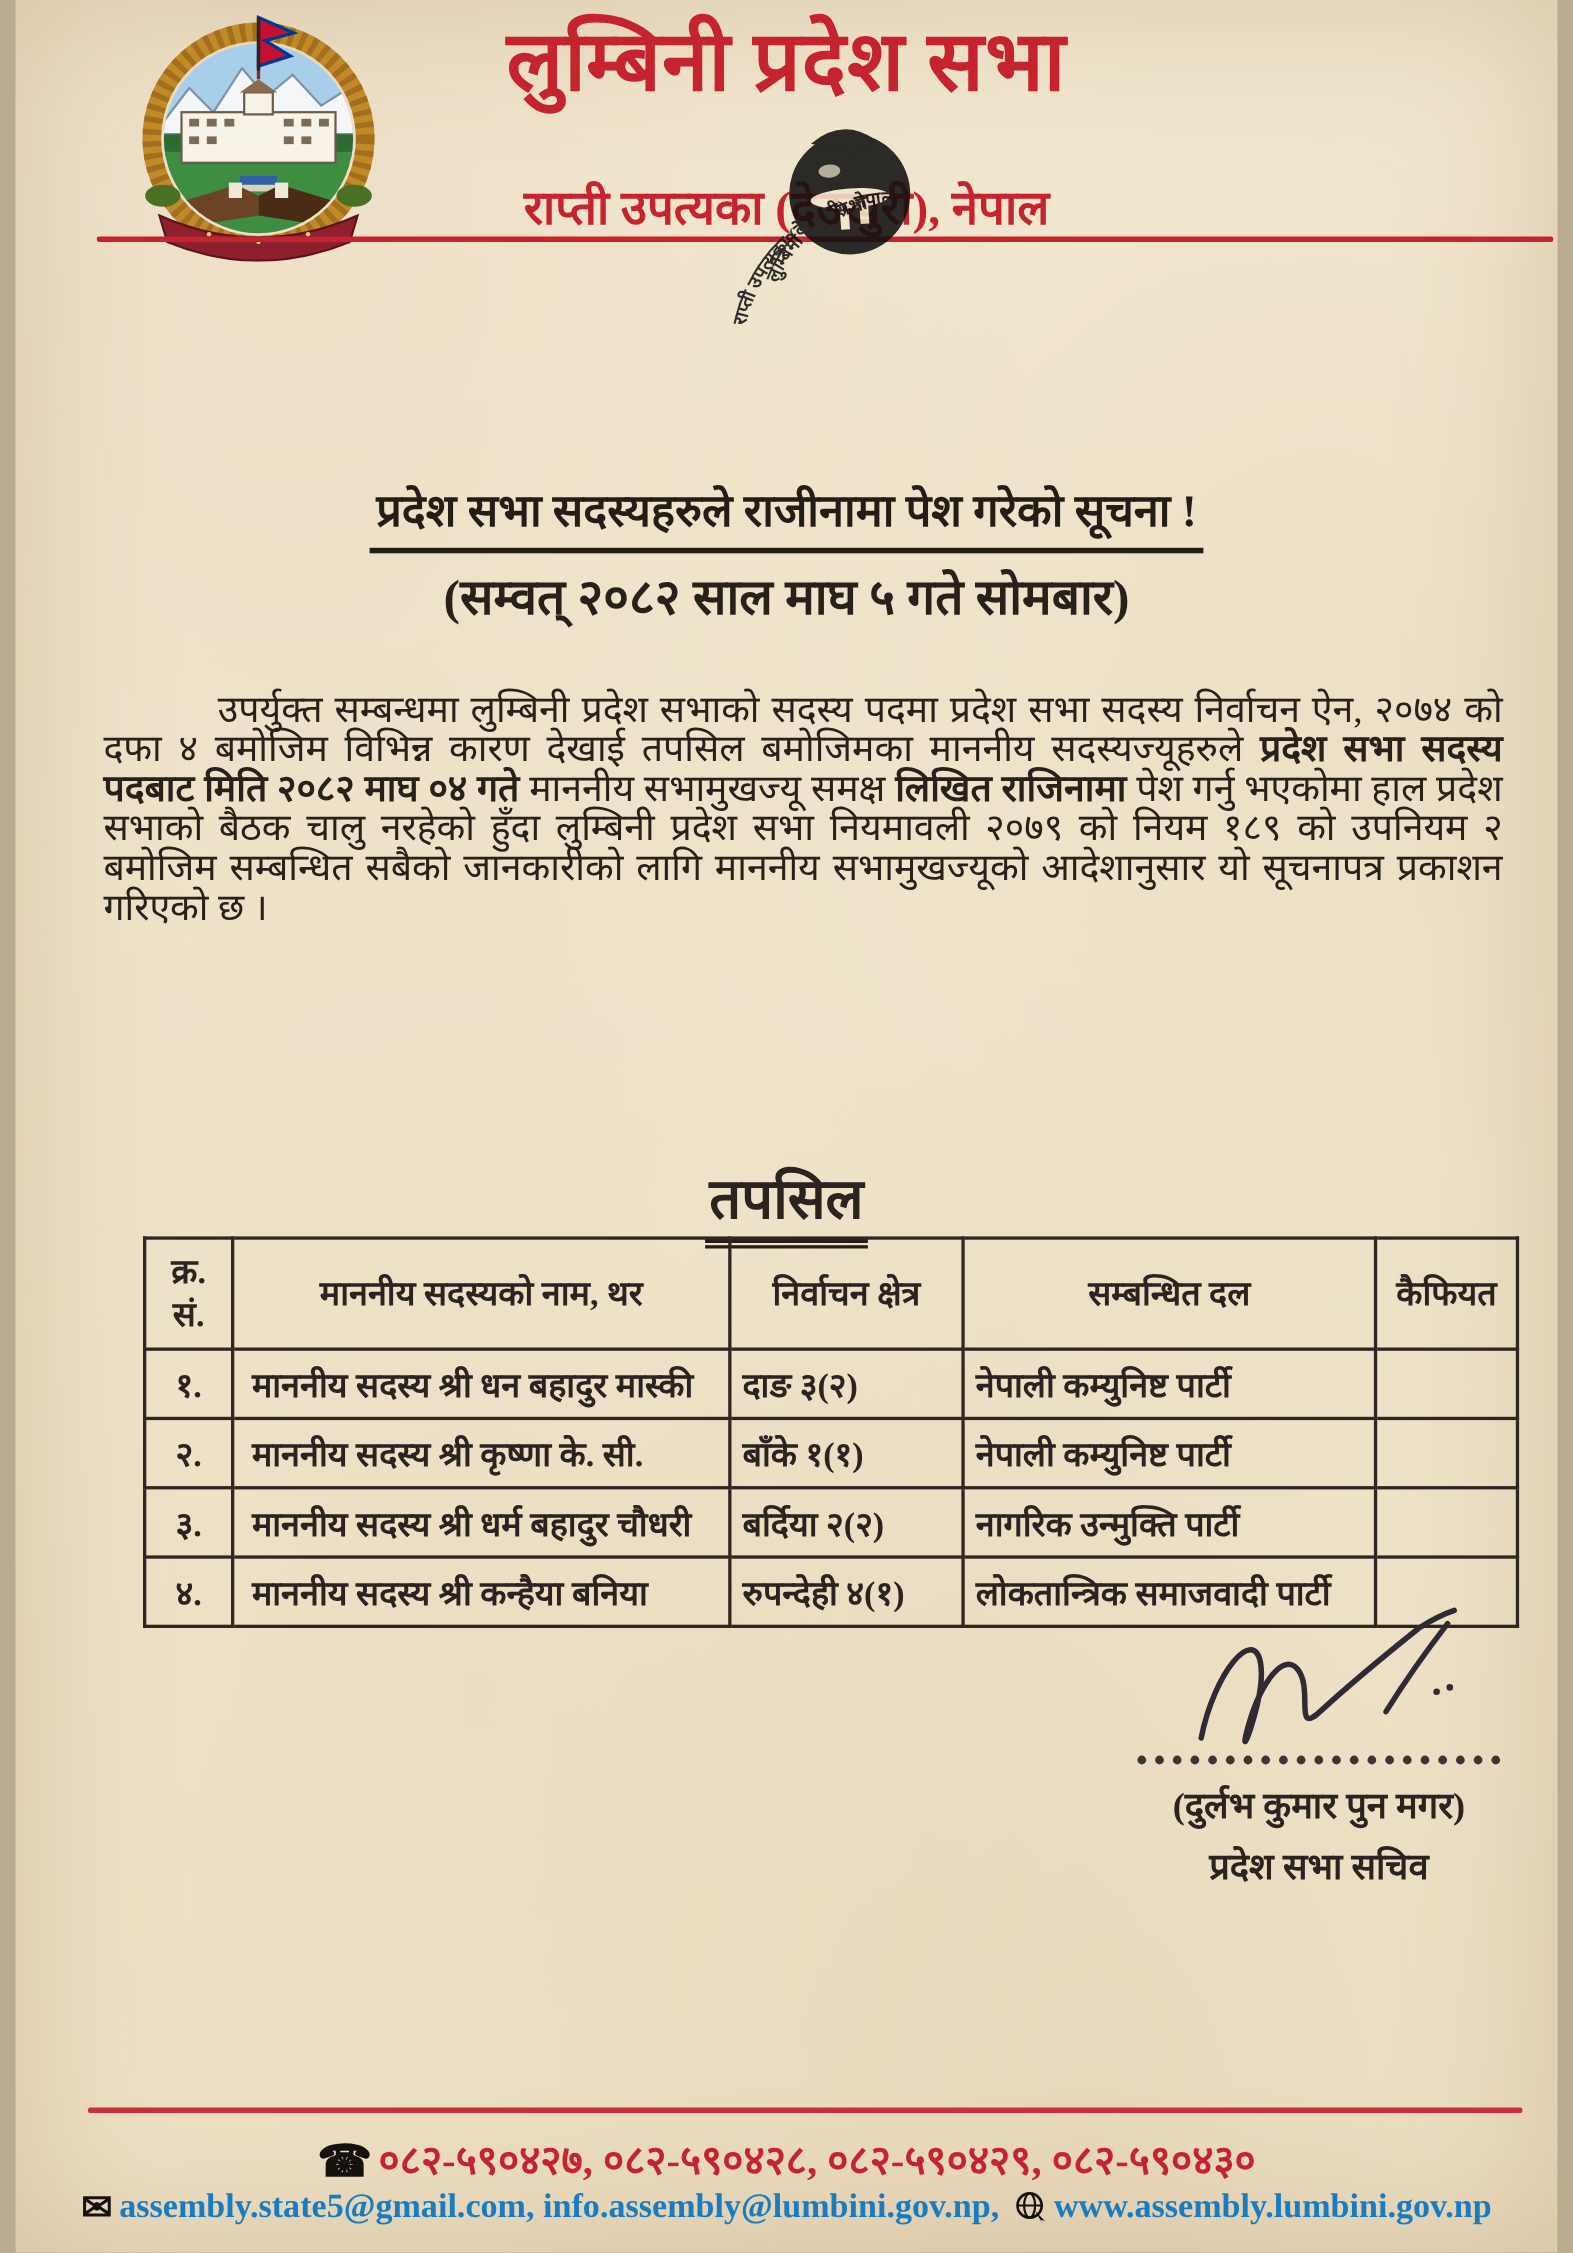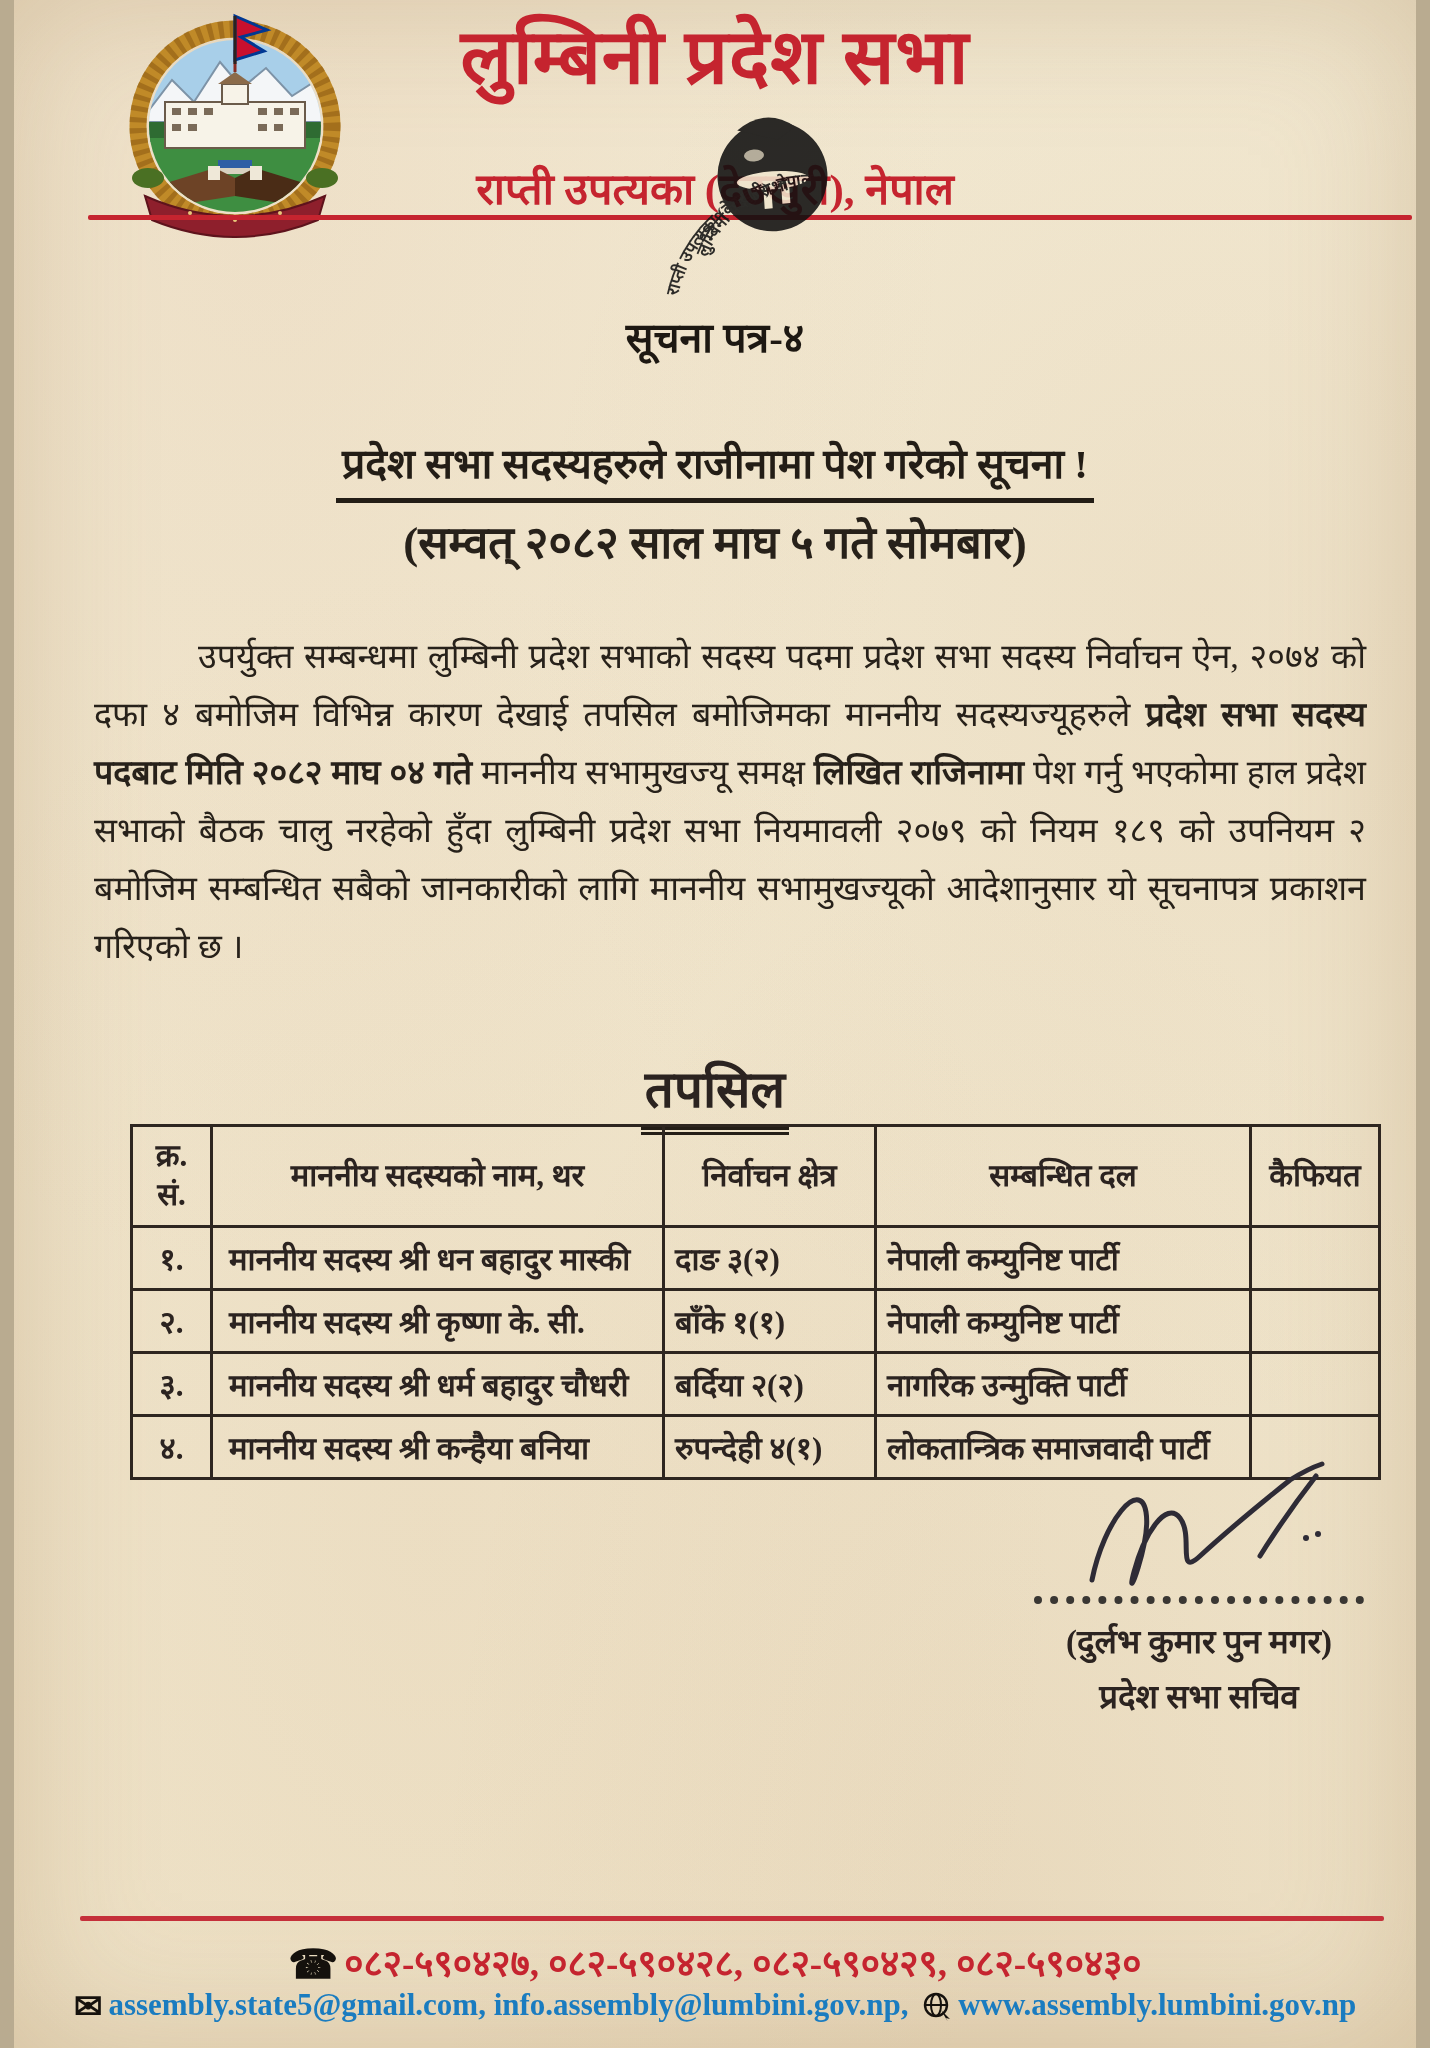--- a/index.html
+++ b/index.html
@@ -27,21 +27,21 @@
   .rule-top{top:215px;left:74px;width:1324px;height:5px;background:#c5242f;border-radius:2px;}
   .letter-no{top:308px;font-size:41px;font-weight:bold;color:#1d1812;}
 
   
   .notice-title-wrap{top:434px;}
   .notice-title{display:inline-block;font-size:41px;font-weight:bold;color:#231d16;
     border-bottom:5px solid #231d16;padding:0 6px 8px 6px;}
   .date-line{top:510px;font-size:45px;font-weight:bold;color:#27211a;}
 
   
-  .body-par{top:628px;left:80px;width:1272px;font-size:34px;line-height:58px;
+  .body-par{top:628px;left:80px;width:1272px;font-size:34px;line-height:36px;
     text-align:justify;text-indent:104px;color:#27211a;}
   .body-par b{font-weight:bold;}
 
   
   .schedule-head-wrap{top:1052px;}
   .schedule-head{display:inline-block;position:relative;font-size:51px;font-weight:bold;
     border-bottom:4px solid #241e17;padding:0 4px 4px 4px;}
   .schedule-head:after{content:"";position:absolute;left:0;right:0;bottom:-9px;height:3px;background:#241e17;}
 
   table.sched{position:absolute;top:1124px;left:116px;width:1248px;border-collapse:collapse;
@@ -146,21 +146,20 @@
       <path id="stArc2" d="M48 205 A 140 140 0 0 1 282 140" fill="none"></path>
       <text font-size="17" font-weight="bold" fill="#121212" font-family="Liberation Serif, serif">
         <textPath href="#stArc1" startOffset="8">लुम्बिनी प्रदेश सभा</textPath>
       </text>
       <text font-size="17" font-weight="bold" fill="#121212" font-family="Liberation Serif, serif">
         <textPath href="#stArc2" startOffset="4">राप्ती उपत्यका (देउखुरी), नेपाल</textPath>
       </text>
     </g>
   </svg>
 
-  <div class="abs center letter-no">सूचना पत्र-४</div>
 
   <div class="abs center notice-title-wrap">
     <span class="notice-title">प्रदेश सभा सदस्यहरुले राजीनामा पेश गरेको सूचना !</span>
   </div>
   <div class="abs center date-line">(सम्वत् २०८२ साल माघ ५ गते सोमबार)</div>
 
   <div class="abs body-par" id="bodyPar"><span>उपर्युक्त सम्बन्धमा लुम्बिनी प्रदेश सभाको सदस्य पदमा प्रदेश सभा सदस्य निर्वाचन ऐन, २०७४ को दफा ४ बमोजिम विभिन्न कारण देखाई तपसिल बमोजिमका माननीय सदस्यज्यूहरुले </span><b>प्रदेश सभा सदस्य पदबाट मिति २०८२ माघ ०४ गते </b><span>माननीय सभामुखज्यू समक्ष </span><b>लिखित राजिनामा </b><span>पेश गर्नु भएकोमा हाल प्रदेश सभाको बैठक चालु नरहेको हुँदा लुम्बिनी प्रदेश सभा नियमावली २०७९ को नियम १८९ को उपनियम २ बमोजिम सम्बन्धित सबैको जानकारीको लागि माननीय सभामुखज्यूको आदेशानुसार यो सूचनापत्र प्रकाशन गरिएको छ ।</span></div>
 
   <div class="abs center schedule-head-wrap">
     <span class="schedule-head">तपसिल</span>

